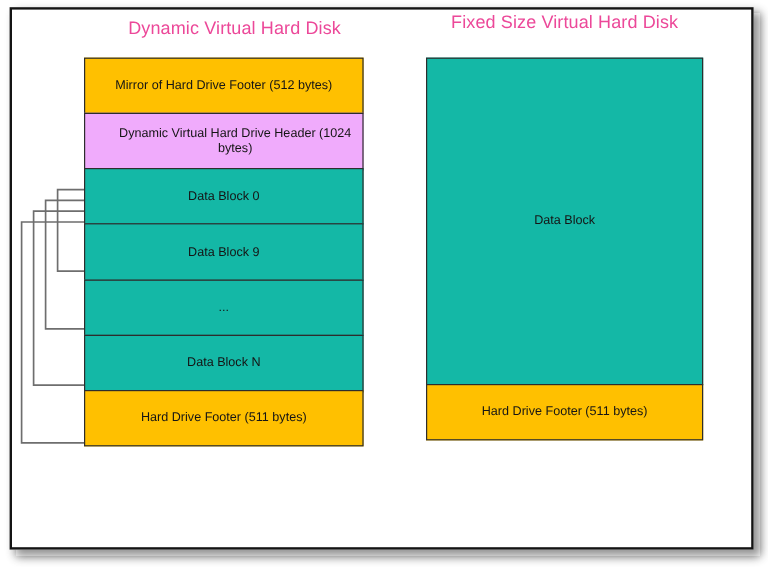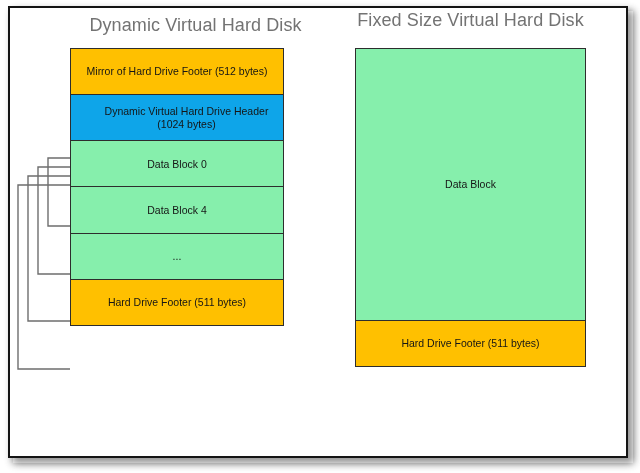--- a/index.html
+++ b/index.html
@@ -44,53 +44,53 @@
     left: 0; top: 0;
     width: 640px;
     height: 473px;
     z-index: 3;
   }
 
   
   .col-title {
     position: absolute;
     text-align: center;
-    font-size: 18px;
-    color: #737373;
+    font-size: 15px;
+    color: #ec4899;
     letter-spacing: 0.1px;
     white-space: nowrap;
   }
   #title-dynamic { left: 70px;  top: 15px; width: 251px; }
   #title-fixed   { left: 355px; top: 10px; width: 231px; }
 
   
   .column {
     position: absolute;
     box-sizing: border-box;
   }
-  #col-dynamic { left: 70px;  top: 48px; width: 214px; }
+  #col-dynamic { left: 70px;  top: 48px; width: 233px; }
   #col-fixed   { left: 355px; top: 48px; width: 231px; }
 
   .seg {
     position: relative;
     box-sizing: border-box;
     border: 1.3px solid #2d2d2d;
     margin-top: -1.3px;
     display: flex;
     align-items: center;
     justify-content: center;
     font-size: 10.5px;
     color: #151515;
     text-align: center;
     line-height: 1.2;
   }
   .seg:first-child { margin-top: 0; }
   .seg.orange { background: #ffc000; }
-  .seg.yellow { background: #0ea5e9; padding-left: 19px; }
-  .seg.green  { background: #86efac; justify-content: center; }
+  .seg.yellow { background: #f0abfc; padding-left: 19px; }
+  .seg.green  { background: #14b8a6; justify-content: center; }
   .seg .seg-label { pointer-events: none; }
 
   
   #brackets {
     position: absolute;
     left: 0; top: 0;
     width: 640px; height: 473px;
     z-index: 4;
     pointer-events: none;
   }
@@ -119,27 +119,30 @@
       <div class="seg yellow" style="height:48px">
         <span class="seg-label">Dynamic Virtual Hard Drive Header (1024 bytes)</span>
       </div>
 
 
       <div class="seg green" style="height:47px">
         <span class="seg-label">Data Block 0</span>
       </div>
 
       <div class="seg green" style="height:48px">
-        <span class="seg-label">Data Block 4</span>
+        <span class="seg-label">Data Block 9</span>
       </div>
 
       <div class="seg green" style="height:47px">
         <span class="seg-label">...</span>
       </div>
 
+      <div class="seg green" style="height:48px">
+        <span class="seg-label">Data Block N</span>
+      </div>
 
       <div class="seg orange" style="height:47px">
         <span class="seg-label">Hard Drive Footer (511 bytes)</span>
       </div>
     </div>
 
     <div class="column" id="col-fixed">
 
       <div class="seg green" style="height:273px">
         <span class="seg-label">Data Block</span>

